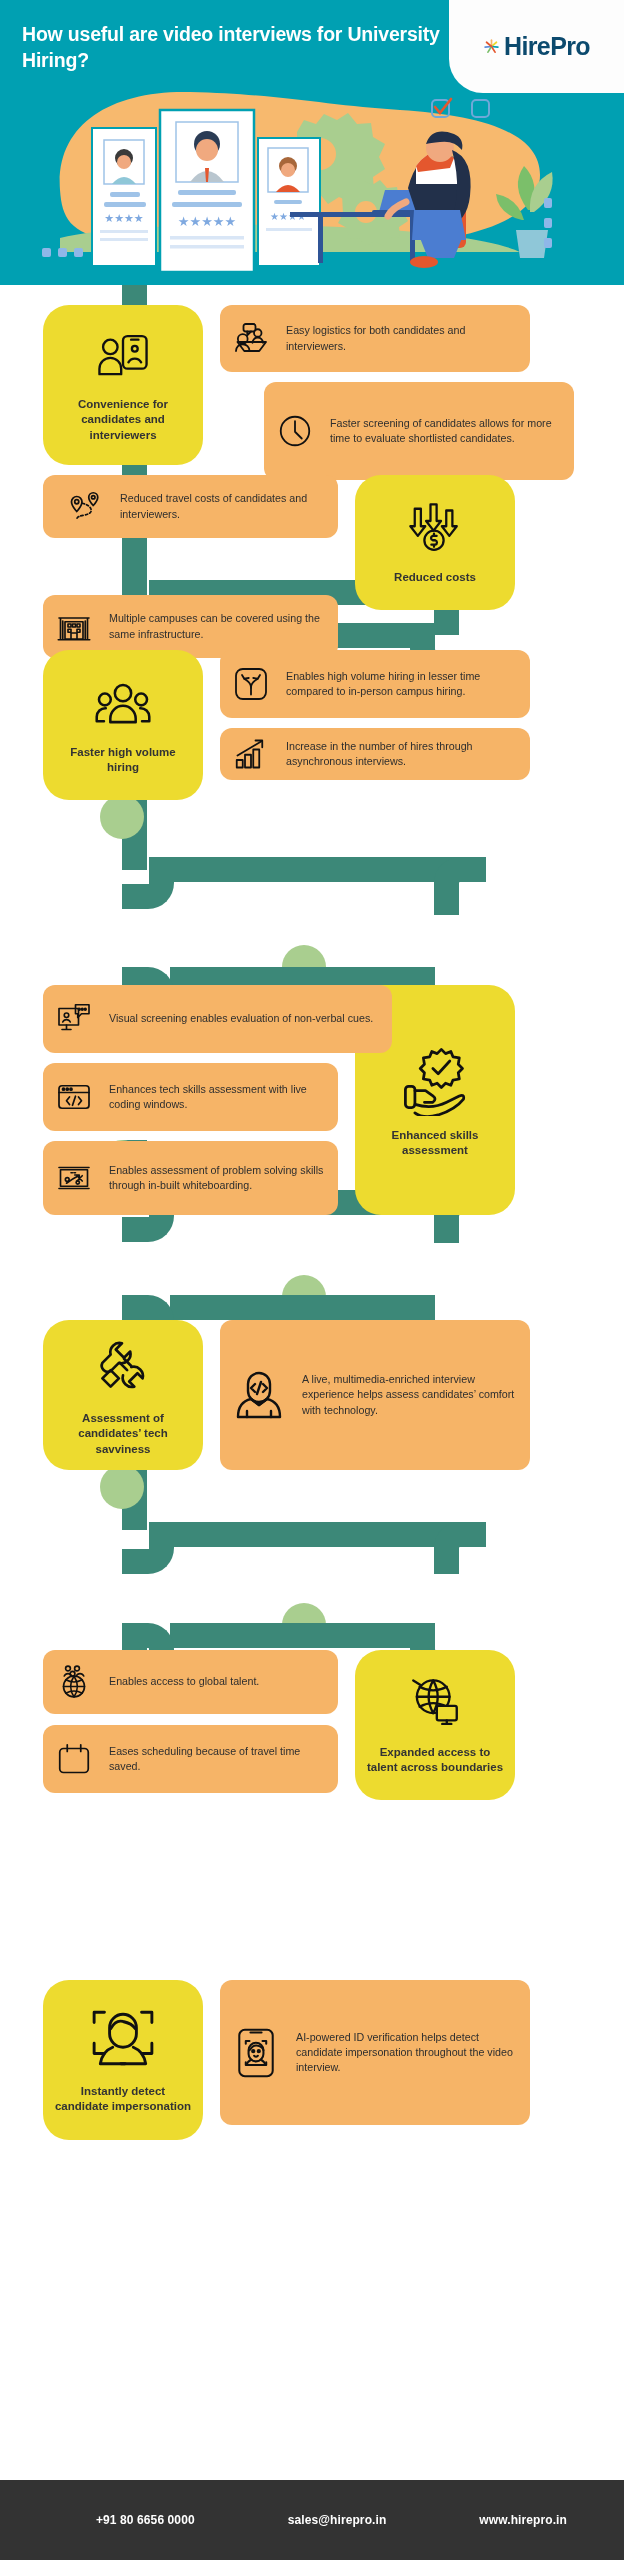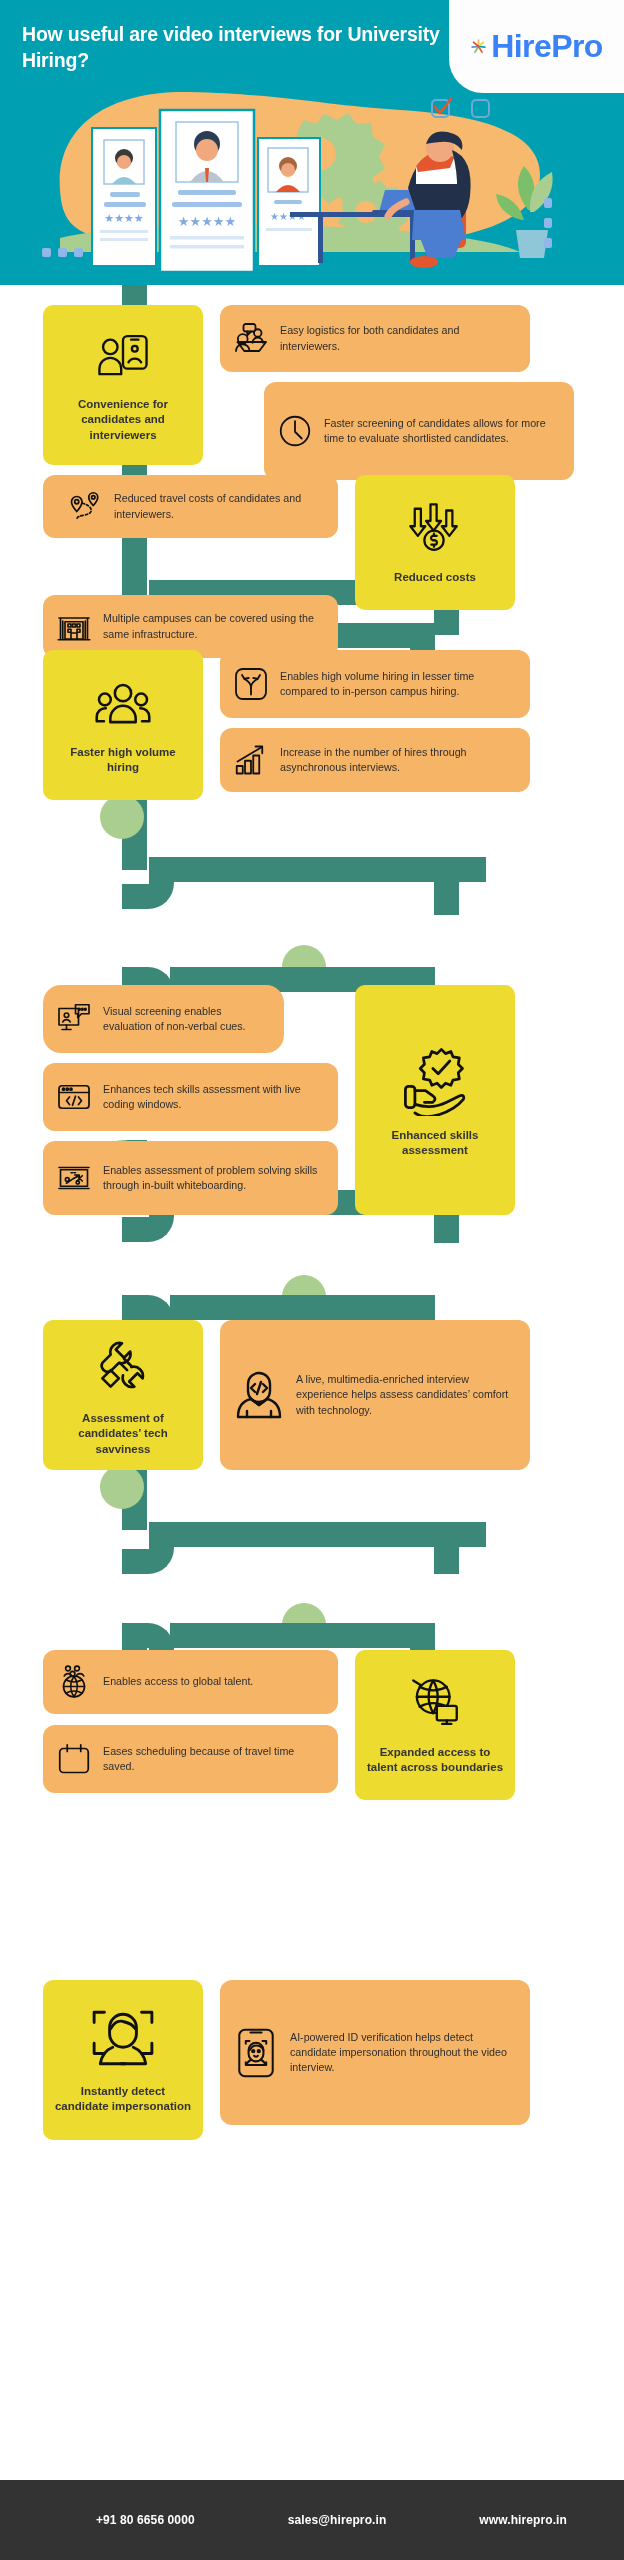--- a/index.html
+++ b/index.html
@@ -20,50 +20,50 @@
     color:#fff; font-size:19.5px; font-weight:bold; line-height:1.32;
     letter-spacing:-0.2px;
   }
   .logo-pill {
     position:absolute; right:0; top:0; width:175px; height:93px;
     background:#fdfdfd; border-bottom-left-radius:34px;
     display:flex; align-items:center; justify-content:center; gap:4px;
   }
   .logo-star { width:17px; height:17px; position:relative; flex:0 0 auto; }
   .logo-text {
-    font-size:32px; font-weight:600; color:#3b82f6; letter-spacing:-0.6px;
+    font-size:25px; font-weight:600; color:#0c4a6e; letter-spacing:-0.6px;
   }
   .hero { position:absolute; left:0; top:70px; width:624px; height:215px; }
 
   
   .flow { position:relative; width:624px; height:2195px; background:#fff; }
 
   .pipe { position:absolute; background:#3C8878; }
   .pipe.v { width:25px; }
   .pipe.h { height:25px; }
   .elbow { position:absolute; width:52px; height:52px; border:25px solid #3C8878; }
   .elbow.tr { border-left:none; border-bottom:none; border-top-right-radius:26px; }
   .elbow.tl { border-right:none; border-bottom:none; border-top-left-radius:26px; }
   .elbow.br { border-left:none; border-top:none; border-bottom-right-radius:26px; }
   .elbow.bl { border-right:none; border-top:none; border-bottom-left-radius:26px; }
   .greendot { position:absolute; width:44px; height:44px; border-radius:50%; background:#A9CE8F; }
 
   .mainblock {
-    position:absolute; background:#EDDB2F; border-radius:10px;
+    position:absolute; background:#EDDB2F; border-radius:26px;
     display:flex; flex-direction:column; align-items:center; justify-content:center;
     padding:12px 10px; text-align:center;
   }
   .mainblock .mb-label {
     font-size:11.5px; font-weight:bold; line-height:1.32; color:#333; margin-top:12px;
   }
   .mainblock .mb-icon { width:58px; height:58px; }
 
   .subcard {
     position:absolute; background:#F6B467; border-radius:12px;
-    display:flex; align-items:center; gap:11px; padding:12px 13px;
+    display:flex; align-items:center; gap:17px; padding:12px 13px;
   }
   .subcard .sc-icon { width:36px; height:36px; flex:0 0 36px; }
   .subcard .sc-text { font-size:10.7px; line-height:1.42; color:#2e2e2e; }
 
   
   .footer {
     position:absolute; left:0; top:2480px; width:624px; height:80px;
     background:#333333; display:flex; align-items:center; justify-content:center; gap:54px;
   }
   .footer span { color:#fff; font-size:12px; font-weight:bold; letter-spacing:0.1px;margin-left:39px; }
@@ -342,21 +342,21 @@
         <rect x="4" y="4" width="40" height="40" rx="9"></rect>
         <path d="M24 38 v-9 q0-6 -6-10 l-3-2"></path>
           <path d="M24 29 q0-6 6-10 l3-2"></path>
         <path d="M12 12 l3 5 6-1"></path>
           <path d="M36 12 l-3 5 -6-1"></path>
       </svg>
     </span>
     <span class="sc-text">Enables high volume hiring in lesser time compared to in-person campus hiring.</span>
   </div>
 
-  <div class="subcard" style="left:220px; top:443px; width:310px; height:64px;">
+  <div class="subcard" style="left:220px; top:443px; width:310px; height:52px;">
     <span class="sc-icon">
       <svg viewBox="0 0 48 48" width="36" height="36" fill="none" stroke="#111" stroke-width="2.4" stroke-linecap="round" stroke-linejoin="round">
         <rect x="5" y="32" width="8" height="10"></rect>
           <rect x="16" y="25" width="8" height="17"></rect>
         <rect x="27" y="18" width="8" height="24"></rect>
         <path d="M6 26 L38 7"></path>
           <path d="M30 6 h9 v9"></path>
       </svg>
     </span>
     <span class="sc-text">Increase in the number of hires through asynchronous interviews.</span>
@@ -368,21 +368,21 @@
         <path d="M41 7 l4 4 5-2 2 5 6 1 -1 6 4 4 -4 4 1 6 -6 1 -2 5 -5-2 -4 4 -4-4 -5 2 -2-5 -6-1 1-6 -4-4 4-4 -1-6 6-1 2-5 5 2z"></path>
         <path d="M33 25 l5 5 11-12"></path>
         <rect x="7" y="42" width="9" height="20" rx="3"></rect>
         <path d="M16 46 h10 l7 5 q4 3 0 6 h-8"></path>
         <path d="M16 59 q16 5 30 -2 l12-6 q5-2 4 3 q-8 10 -24 15 q-14 4 -22 -2"></path>
       </svg>
     </span>
     <span class="mb-label">Enhanced skills assessment</span>
   </div>
 
-  <div class="subcard" style="left:43px; top:700px; width:241px; height:68px;border-radius:18px;">
+  <div class="subcard" style="left:43px; top:700px; width:349px; height:68px;">
     <span class="sc-icon">
       <svg viewBox="0 0 48 48" width="36" height="36" fill="none" stroke="#111" stroke-width="2.2" stroke-linecap="round" stroke-linejoin="round">
         <path d="M4 10 h26 v22 H4z"></path>
           <path d="M14 32 v6 M20 38 h-12"></path>
         <circle cx="14" cy="19" r="3"></circle>
           <path d="M9 28 a5.5 5.5 0 0 1 10 0"></path>
         <path d="M26 5 h18 v12 h-10 l-5 5 v-5 h-3z"></path>
         <circle cx="31" cy="11" r="1.2" fill="#111"></circle>
           <circle cx="35" cy="11" r="1.2" fill="#111"></circle>
           <circle cx="39" cy="11" r="1.2" fill="#111"></circle>

